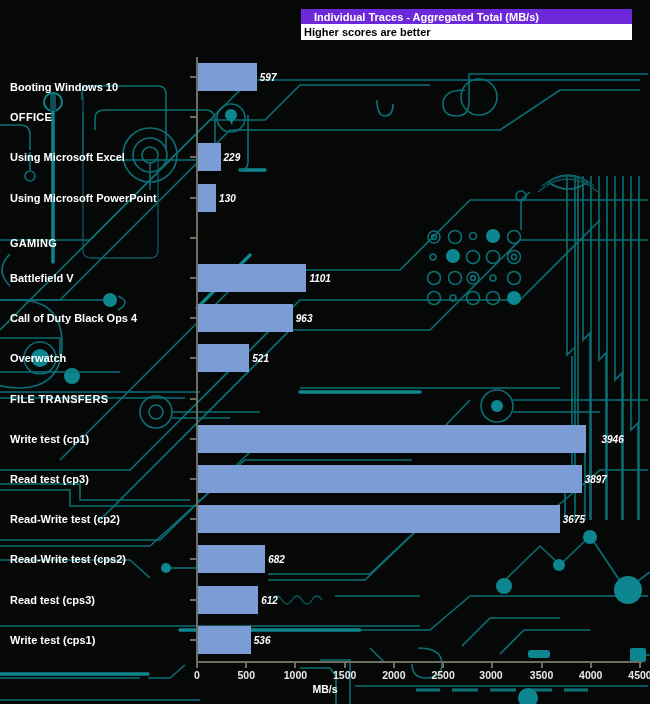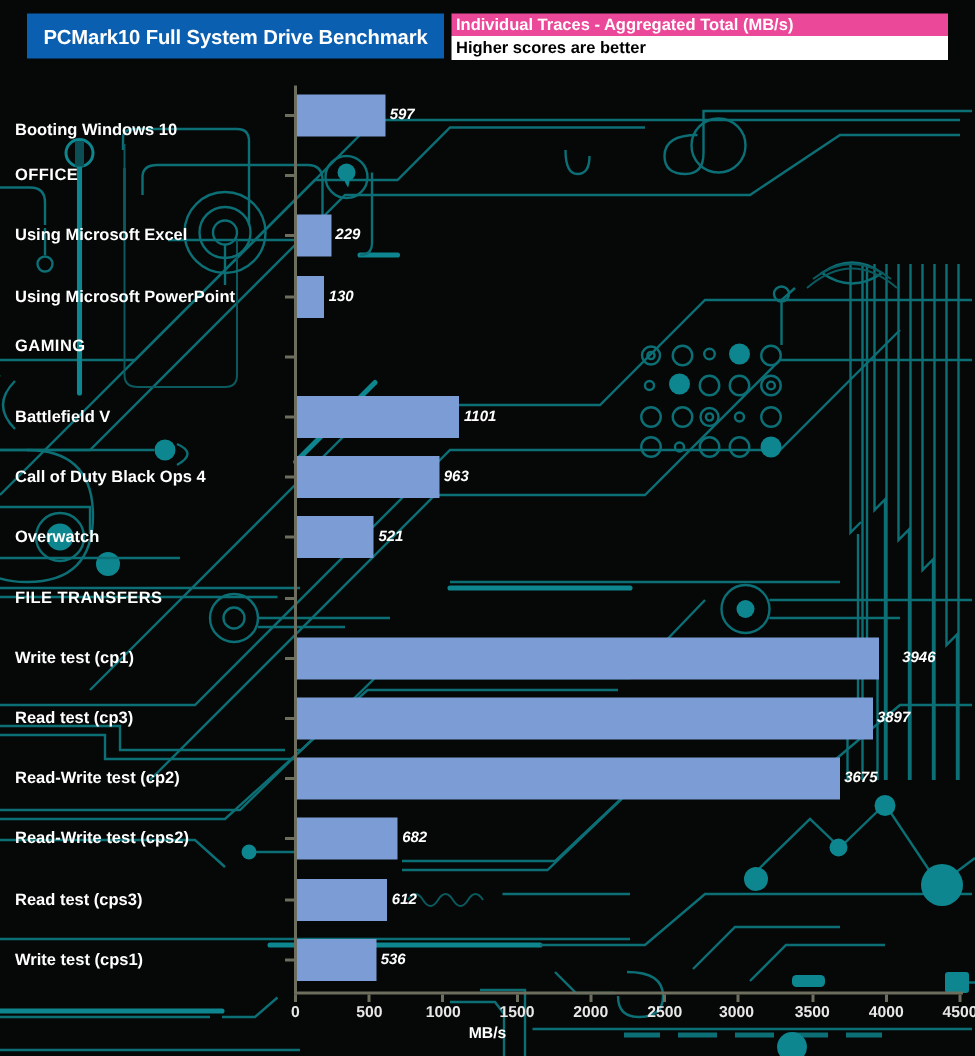--- a/index.html
+++ b/index.html
@@ -45,27 +45,27 @@
   }
   .legend-box {
     position: absolute;
     left: 301px;
     top: 9px;
     width: 331px;
     height: 31px;
   }
   .legend-top {
     height: 15px;
-    background: #ec4899;
+    background: #6d28d9;
     color: #ffffff;
     font-size: 11px;
     font-weight: bold;
     display: flex;
     align-items: center;
-    padding-left: 3px;
+    padding-left: 13px;
     box-sizing: border-box;
     white-space: nowrap;
   }
   .legend-bottom {
     height: 16px;
     background: #ffffff;
     color: #000000;
     font-size: 11px;
     font-weight: bold;
     display: flex;
@@ -336,23 +336,20 @@
     <path class="tr" d="M30,152 L30,170"></path>
     <circle class="tr" cx="30" cy="176" r="5"></circle>
 
     <path class="trf" d="M272,600 q5,-8 10,0 q5,8 10,0 q5,-8 10,0 q5,8 10,0 q5,-8 10,0"></path>
     <path class="tr" d="M335,596 L420,596"></path>
     <path class="tr" d="M170,568 L200,568"></path>
     <circle class="trd" cx="166" cy="568" r="5"></circle>
     <path class="tr" d="M-10,560 L130,560 L150,578"></path>
   </svg>
 
-  <div class="title-bar">
-    <span class="title-text">PCMark10 Full System Drive Benchmark</span>
-  </div>
 
   <div class="legend-box">
     <div class="legend-top">Individual Traces - Aggregated Total (MB/s)</div>
     <div class="legend-bottom">Higher scores are better</div>
   </div>
 
   <div class="plot" id="plot">
     <div class="axis-line"></div>
     <div class="axis-bottom"></div>
     <div class="axis-title">MB/s</div>
@@ -364,21 +361,21 @@
       <div class="cat-label group" style="top: 117.2px;">OFFICE</div>
       <div class="ytick" style="top: 156.4px;"></div>
       <div class="cat-label" style="top: 157.4px;">Using Microsoft Excel</div>
       <div class="bar" title="Using Microsoft Excel: 229" style="top: 157.4px; width: 22.5438px;"></div>
       <div class="bar-value" style="left: 223.544px; top: 157.4px;">229</div>
       <div class="ytick" style="top: 196.6px;"></div>
       <div class="cat-label" style="top: 197.6px;">Using Microsoft PowerPoint</div>
       <div class="bar" title="Using Microsoft PowerPoint: 184" style="top: 197.6px; width: 18.1138px;"></div>
       <div class="bar-value" style="left: 219.114px; top: 197.6px;">130</div>
       <div class="ytick" style="top: 236.8px;"></div>
-      <div class="cat-label group" style="top: 231px; text-align: center;">GAMING</div>
+      <div class="cat-label group" style="top: 243px; text-align: center;">GAMING</div>
       <div class="ytick" style="top: 277px;"></div>
       <div class="cat-label" style="top: 278px;">Battlefield V</div>
       <div class="bar" title="Battlefield V: 1101" style="top: 278px; width: 108.387px;"></div>
       <div class="bar-value" style="left: 309.387px; top: 278px;">1101</div>
       <div class="ytick" style="top: 317.2px;"></div>
       <div class="cat-label" style="top: 318.2px;">Call of Duty Black Ops 4</div>
       <div class="bar" title="Call of Duty Black Ops 4: 963" style="top: 318.2px; width: 94.802px;"></div>
       <div class="bar-value" style="left: 295.802px; top: 318.2px;">963</div>
       <div class="ytick" style="top: 357.4px;"></div>
       <div class="cat-label" style="top: 358.4px;">Overwatch</div>

